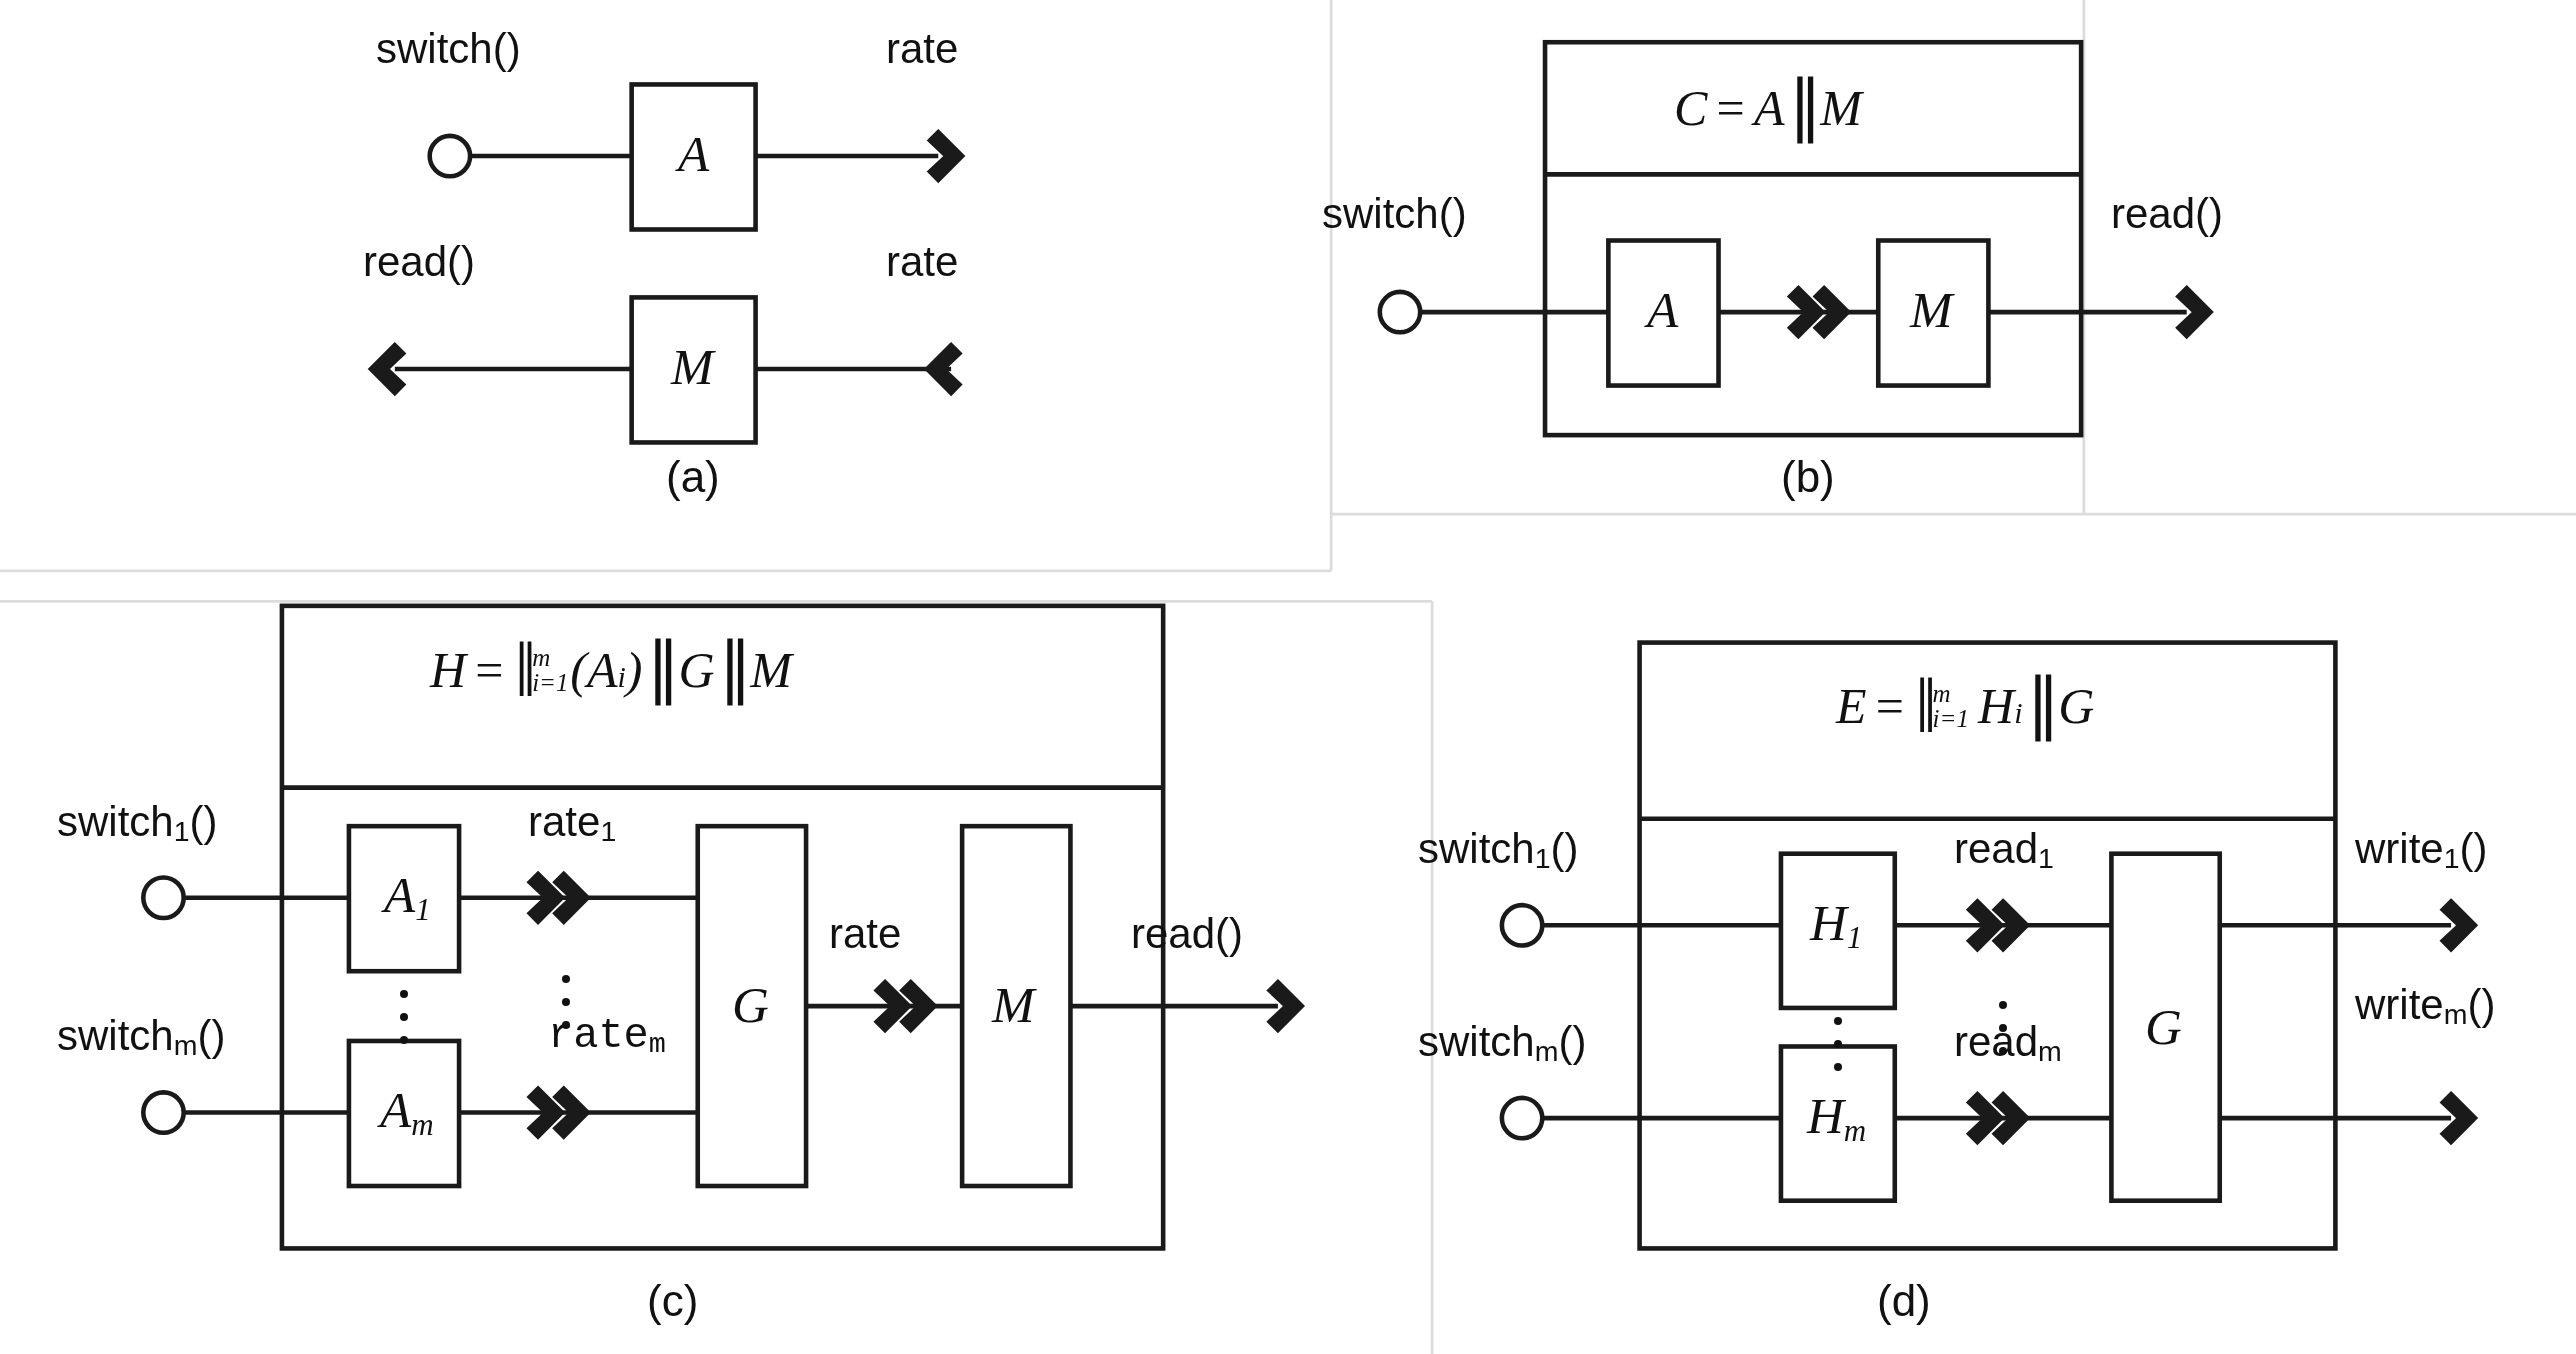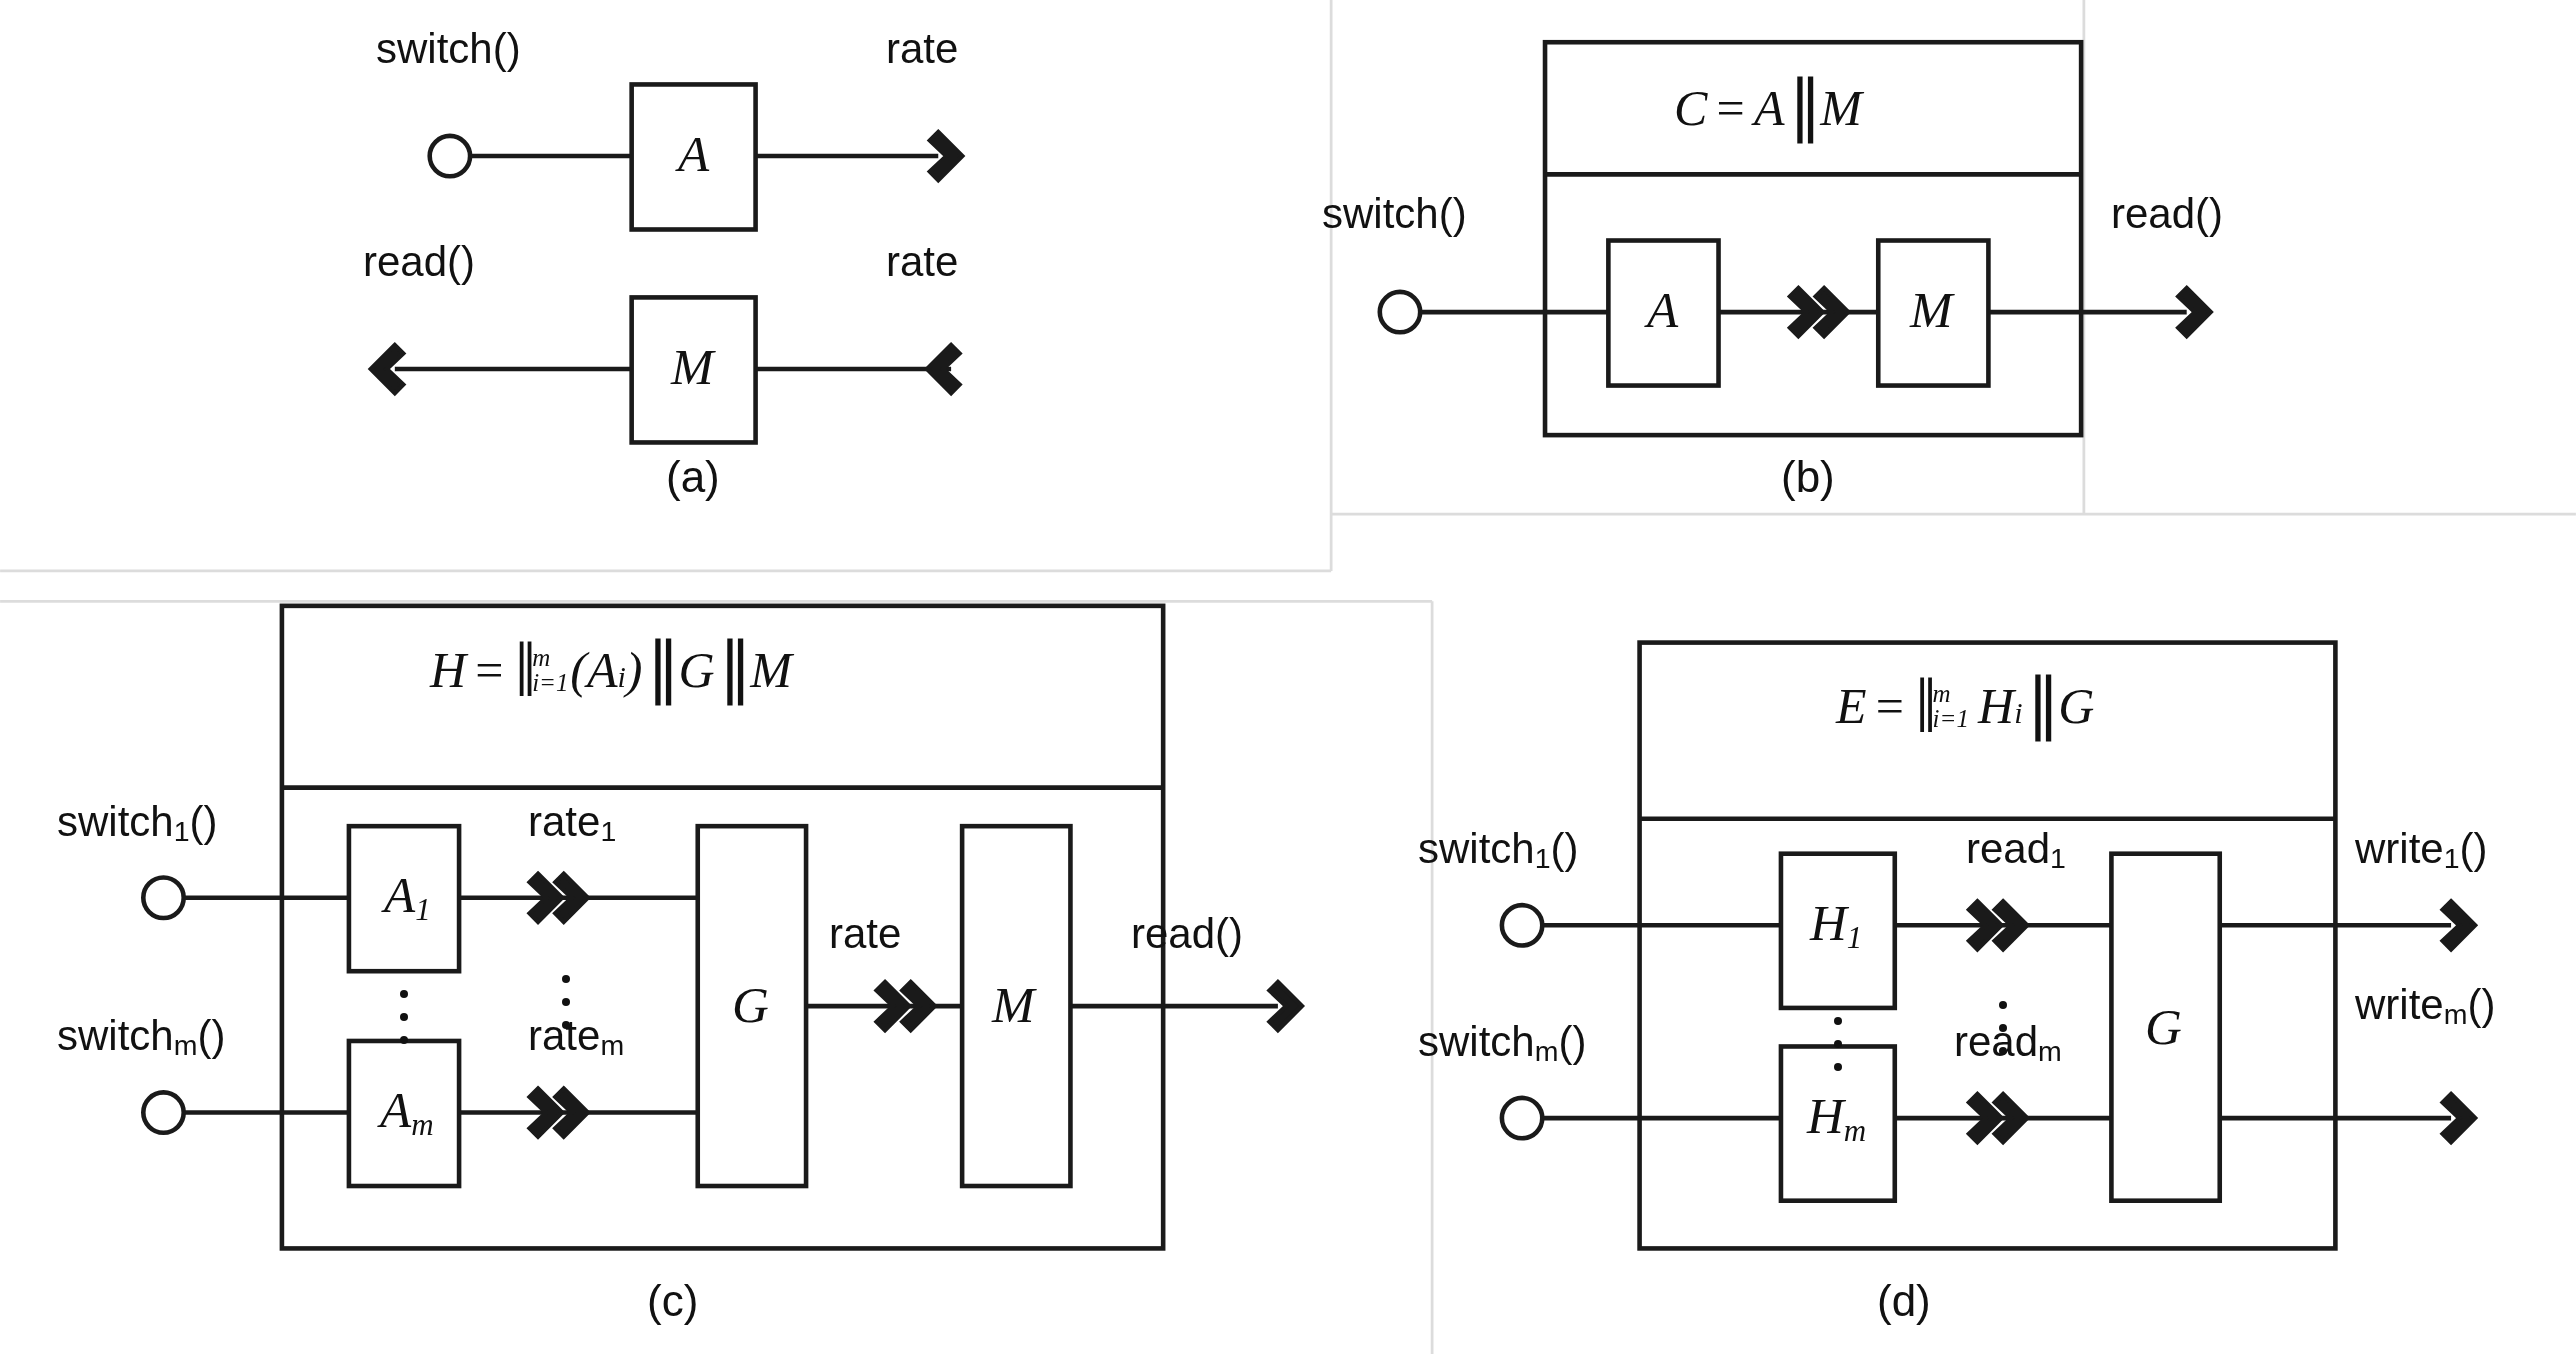--- a/index.html
+++ b/index.html
@@ -225,21 +225,21 @@
   <div class="blk" style="left:384px;top:870px;">
     <span>A</span><span class="sub">1</span>
   </div>
   <div class="blk" style="left:380px;top:1085px;">
     <span>A</span><span class="sub">m</span>
   </div>
 
   <div class="lbl" style="left:528px;top:801px;">
     <span>rate</span><span class="sub">1</span>
   </div>
-  <div class="lbl" style="left:528px;top:1015px;">
+  <div class="lbl" style="left:548px;top:1015px;font-family:Liberation Mono, monospace;">
     <span>rate</span><span class="sub">m</span>
   </div>
 
   <div class="blk" style="left:732px;top:980px;">G</div>
   <div class="lbl" style="left:829px;top:913px;">rate</div>
   <div class="blk" style="left:992px;top:980px;">M</div>
   <div class="lbl" style="left:1131px;top:913px;">read()</div>
 
   <div class="vdots" style="left:400px;top:990px;">
     <b></b>
@@ -277,21 +277,21 @@
     <span>switch</span><span class="sub">m</span><span>()</span>
   </div>
 
   <div class="blk" style="left:1810px;top:898px;">
     <span>H</span><span class="sub">1</span>
   </div>
   <div class="blk" style="left:1807px;top:1091px;">
     <span>H</span><span class="sub">m</span>
   </div>
 
-  <div class="lbl" style="left:1954px;top:828px;margin-left:12px;">
+  <div class="lbl" style="left:1954px;top:828px;">
     <span>read</span><span class="sub">1</span>
   </div>
   <div class="lbl" style="left:1954px;top:1021px;">
     <span>read</span><span class="sub">m</span>
   </div>
 
   <div class="blk" style="left:2145px;top:1002px;">G</div>
 
   <div class="lbl" style="left:2355px;top:828px;text-align:center;">
     <span>write</span><span class="sub">1</span><span>()</span>

